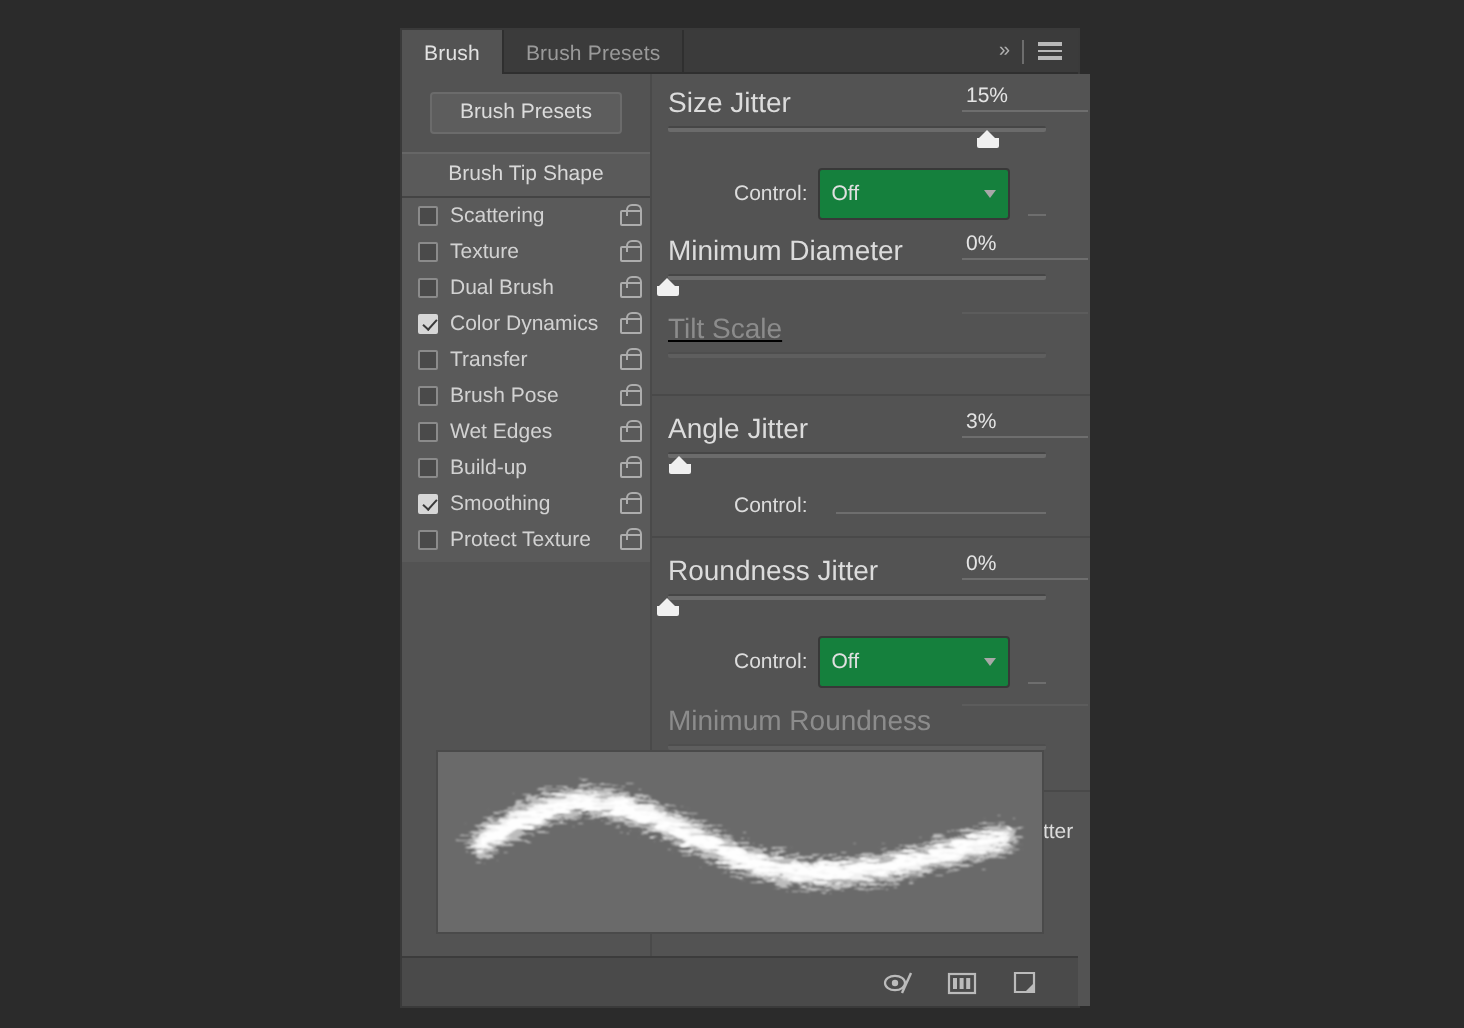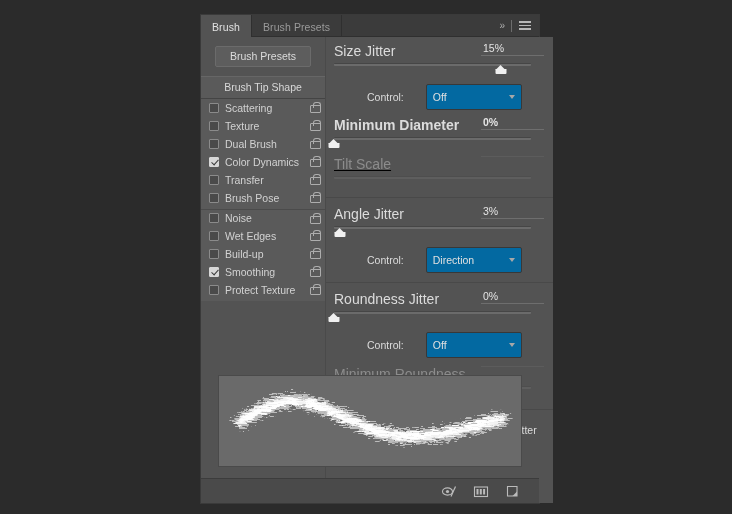--- a/index.html
+++ b/index.html
@@ -107,23 +107,23 @@
   .thumb::before {
     content: ""; position: absolute; left: 0; bottom: 0;
     width: 11px; height: 5px; background: #f0f0f0; border-radius: 0 0 1px 1px;
   }
   .thumb::after {
     content: ""; position: absolute; left: 0; top: 0;
     border-left: 5.5px solid transparent; border-right: 5.5px solid transparent;
     border-bottom: 5px solid #f0f0f0;
   }
   .ctrlrow { display: flex; align-items: center; margin-top: 9px; padding-left: 33px; }
-  .ctrllabel { font-size: 10.5px; color: #dcdcdc; margin-right: 22px; }
+  .ctrllabel { font-size: 10.5px; color: #dcdcdc; margin-right: 5px; }
   .select {
-    width: 96px; height: 17px; background: #0369a1;
+    width: 96px; height: 17px; background: #15803d;
     border: 1px solid #383838; border-radius: 2px;
     display: flex; align-items: center; padding: 12px 6px;
     font-size: 10.5px; color: #e0e0e0; position: relative;
   }
   .select .caret {
     margin-left: auto; width: 0; height: 0;
     border-left: 3.5px solid transparent; border-right: 3.5px solid transparent;
     border-top: 4px solid #a8a8a8;
   }
   .ctrl-underline {
@@ -220,25 +220,20 @@
           <span class="dynlabel">Transfer</span>
           <span class="lock"></span>
         </div>
 
         <div class="dynrow">
           <span class="cb"></span>
           <span class="dynlabel">Brush Pose</span>
           <span class="lock"></span>
         </div>
 
-        <div class="dynrow sep-above">
-          <span class="cb"></span>
-          <span class="dynlabel">Noise</span>
-          <span class="lock"></span>
-        </div>
 
         <div class="dynrow">
           <span class="cb"></span>
           <span class="dynlabel">Wet Edges</span>
           <span class="lock"></span>
         </div>
 
         <div class="dynrow">
           <span class="cb"></span>
           <span class="dynlabel">Build-up</span>
@@ -274,21 +269,21 @@
         <div class="ctrlrow">
           <span class="ctrllabel">Control:</span>
           <span class="select">
             <span>Off</span>
             <span class="caret"></span>
           </span>
           <span class="ctrl-underline"></span>
         </div>
       </div>
 
-      <div class="group" style="margin-top:7px;font-weight:bold;">
+      <div class="group" style="margin-top:7px;">
         <div class="rowhead">
           <span class="rowlabel">Minimum Diameter</span>
           <span class="valbox">0%</span>
         </div>
         <div class="slider">
           <span class="track"></span>
           <span class="thumb" id="thumb-minimum-diameter" style="left: 0%;"></span>
         </div>
       </div>
 
@@ -308,24 +303,20 @@
         <div class="rowhead">
           <span class="rowlabel">Angle Jitter</span>
           <span class="valbox">3%</span>
         </div>
         <div class="slider">
           <span class="track"></span>
           <span class="thumb" id="thumb-angle-jitter" style="left: 3%;"></span>
         </div>
         <div class="ctrlrow">
           <span class="ctrllabel">Control:</span>
-          <span class="select">
-            <span>Direction</span>
-            <span class="caret"></span>
-          </span>
           <span class="ctrl-underline"></span>
         </div>
       </div>
 
       <div class="grp-sep"></div>
 
       <div class="group">
         <div class="rowhead">
           <span class="rowlabel">Roundness Jitter</span>
           <span class="valbox">0%</span>

